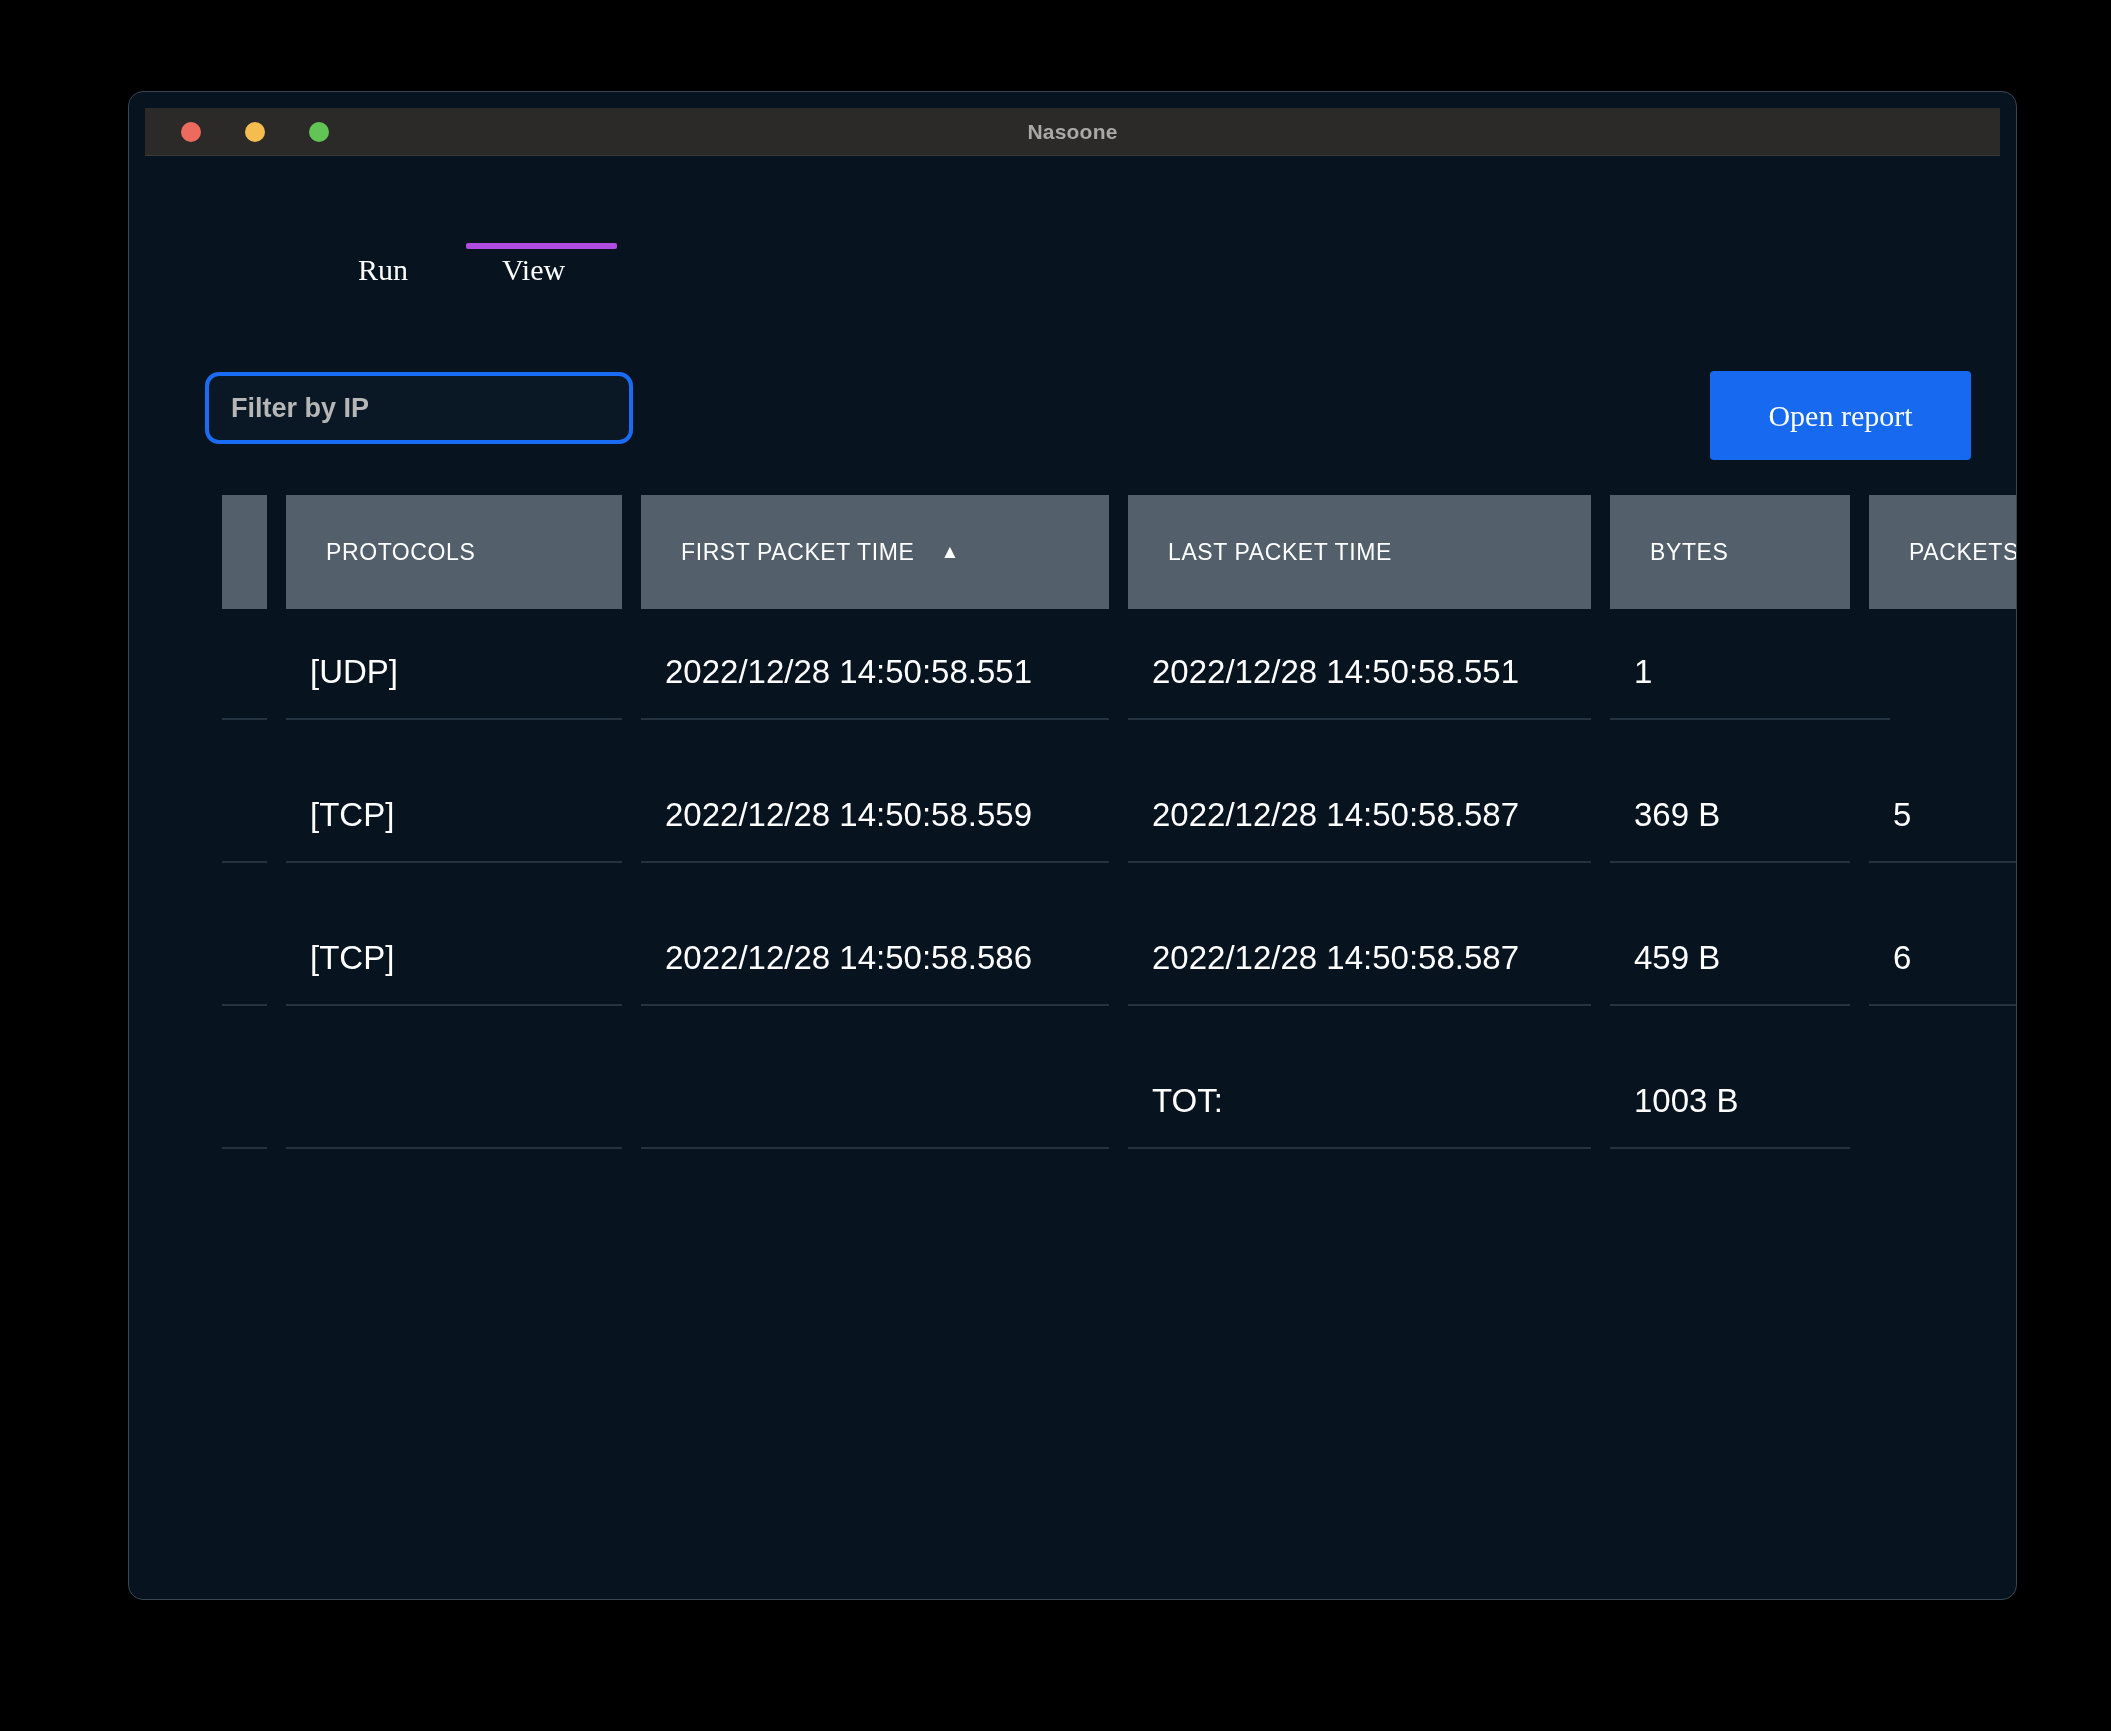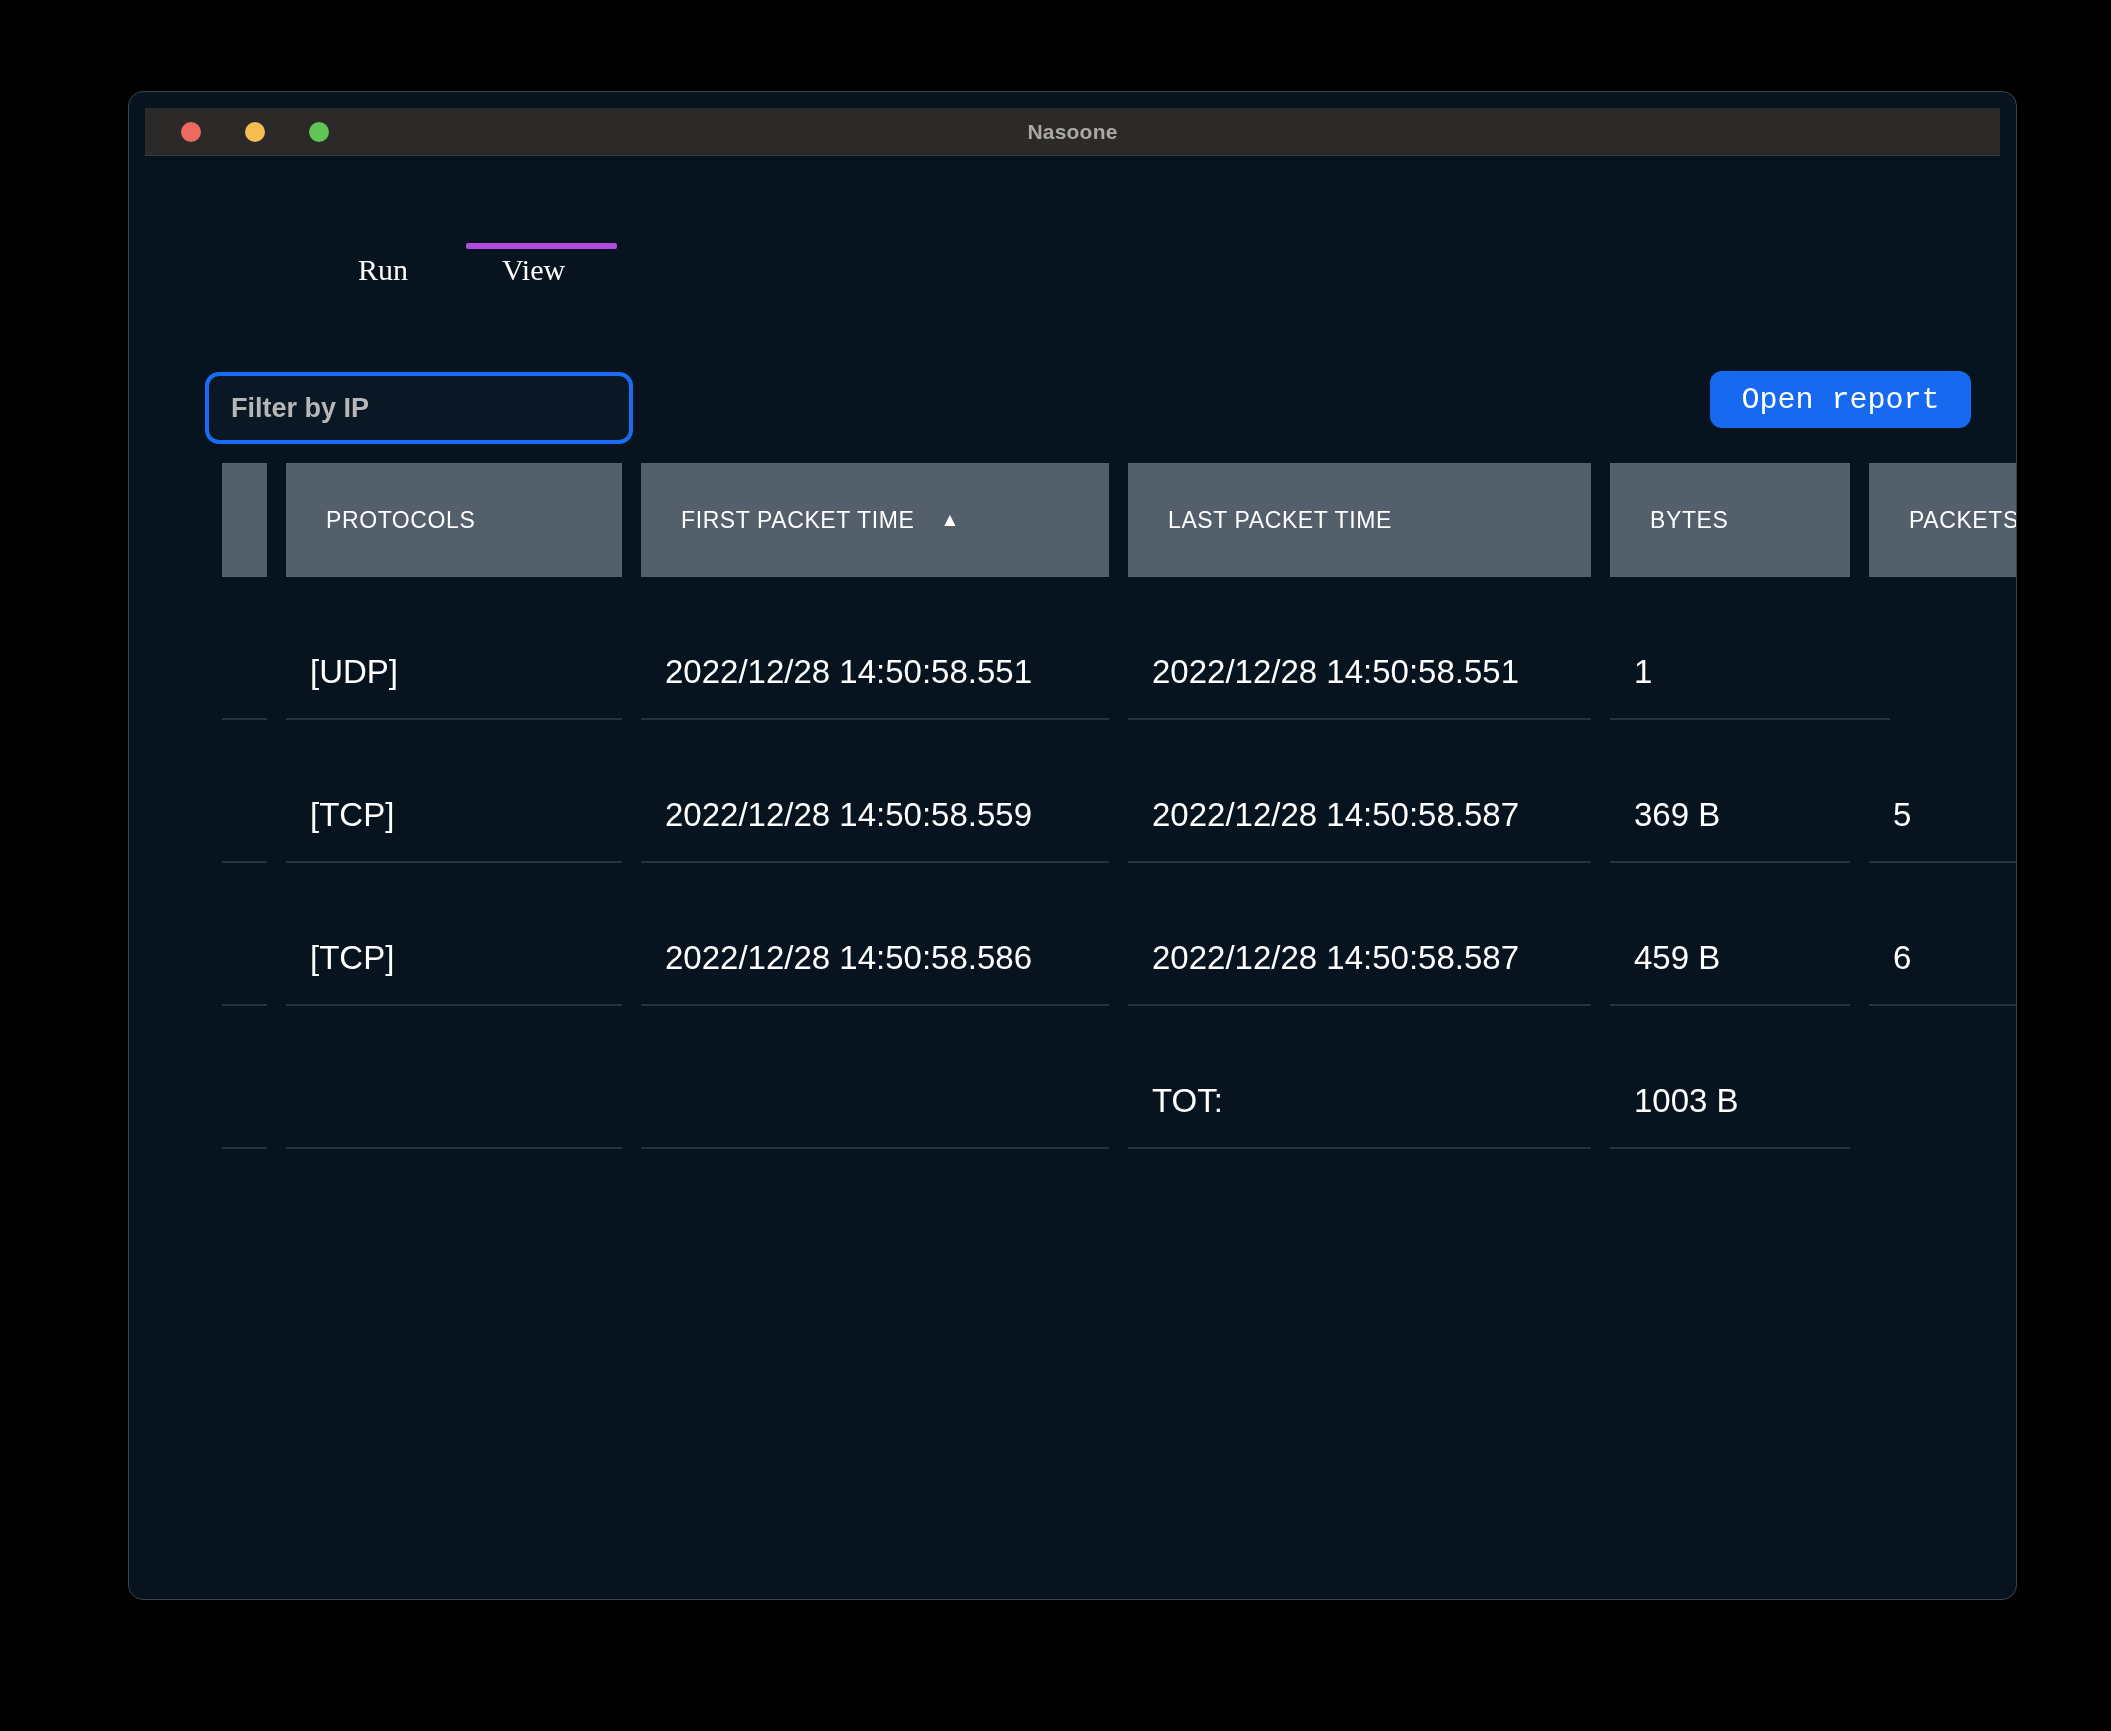--- a/index.html
+++ b/index.html
@@ -121,27 +121,27 @@
     outline: none;
     font-weight: bold;
   }
   #filter-input::placeholder { color: #b6b6b6; }
 
   #open-report-button {
     position: absolute;
     right: 29px;
     top: 6px;
     width: 261px;
-    height: 57px;
+    height: 89px;
     background: #1769f0;
     border: none;
-    border-radius: 12px;
+    border-radius: 4px;
     color: #ffffff;
     font-size: 30px;
-    font-family: Liberation Mono, monospace;
+    font-family: Liberation Serif, serif;
     cursor: pointer;
   }
 
   
   #data-table {
     position: absolute;
     left: 29px;
     top: 275px;
     width: 1831px;
   }
@@ -152,21 +152,21 @@
 
   
   .c-idx  { width: 45px;  flex: 0 0 45px; }
   .c-prot { width: 336px; flex: 0 0 336px; }
   .c-fpt  { width: 468px; flex: 0 0 468px; }
   .c-lpt  { width: 463px; flex: 0 0 463px; }
   .c-byt  { width: 240px; flex: 0 0 240px; }
   .c-pkt  { width: 280px; flex: 0 0 280px; }
 
   
-  #table-header { height: 114px; align-items: flex-end; }
+  #table-header { height: 114px; }
   #table-header .hcell {
     background: #53606b;
     height: 114px;
     display: flex;
     align-items: center;
     color: #ffffff;
     font-size: 23px;
     letter-spacing: 0.6px;
     padding-left: 24px;
     margin-right: 3px;

